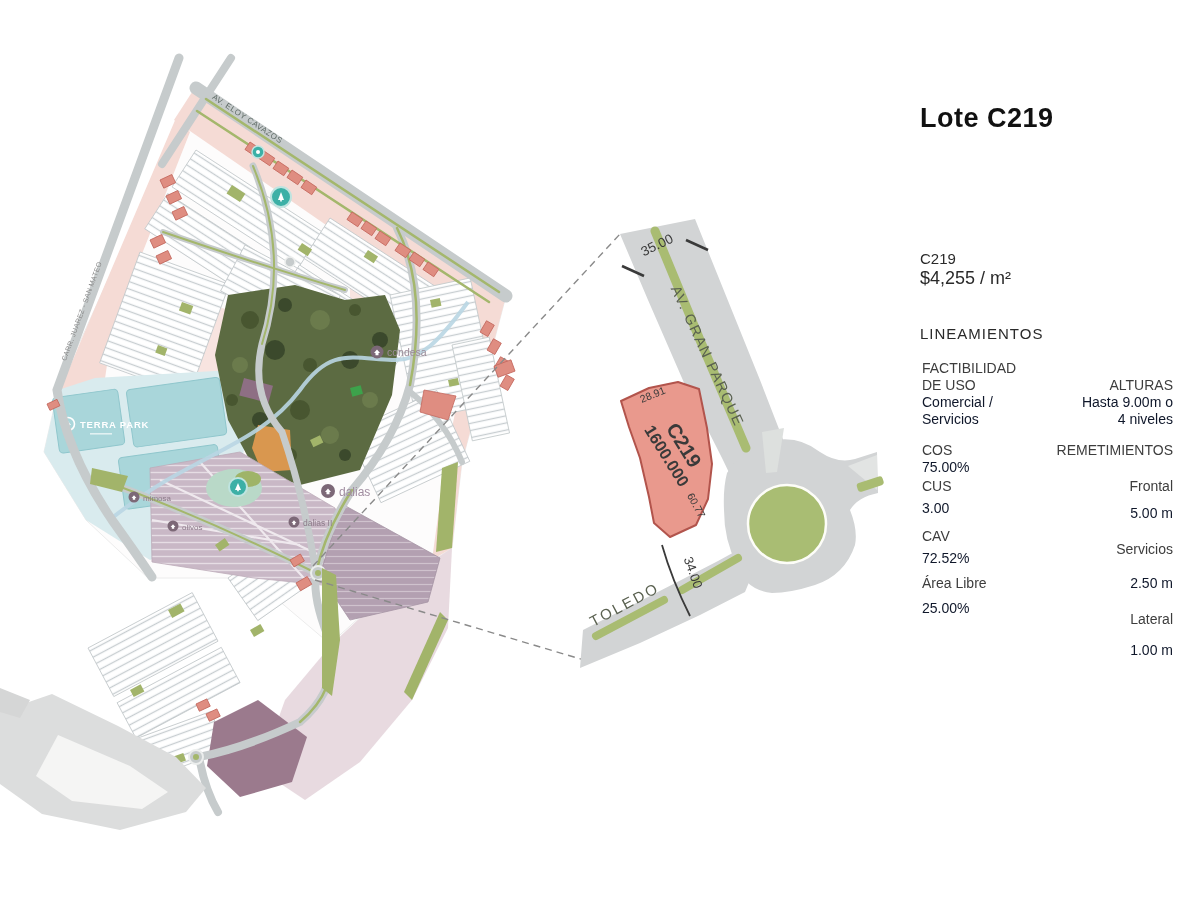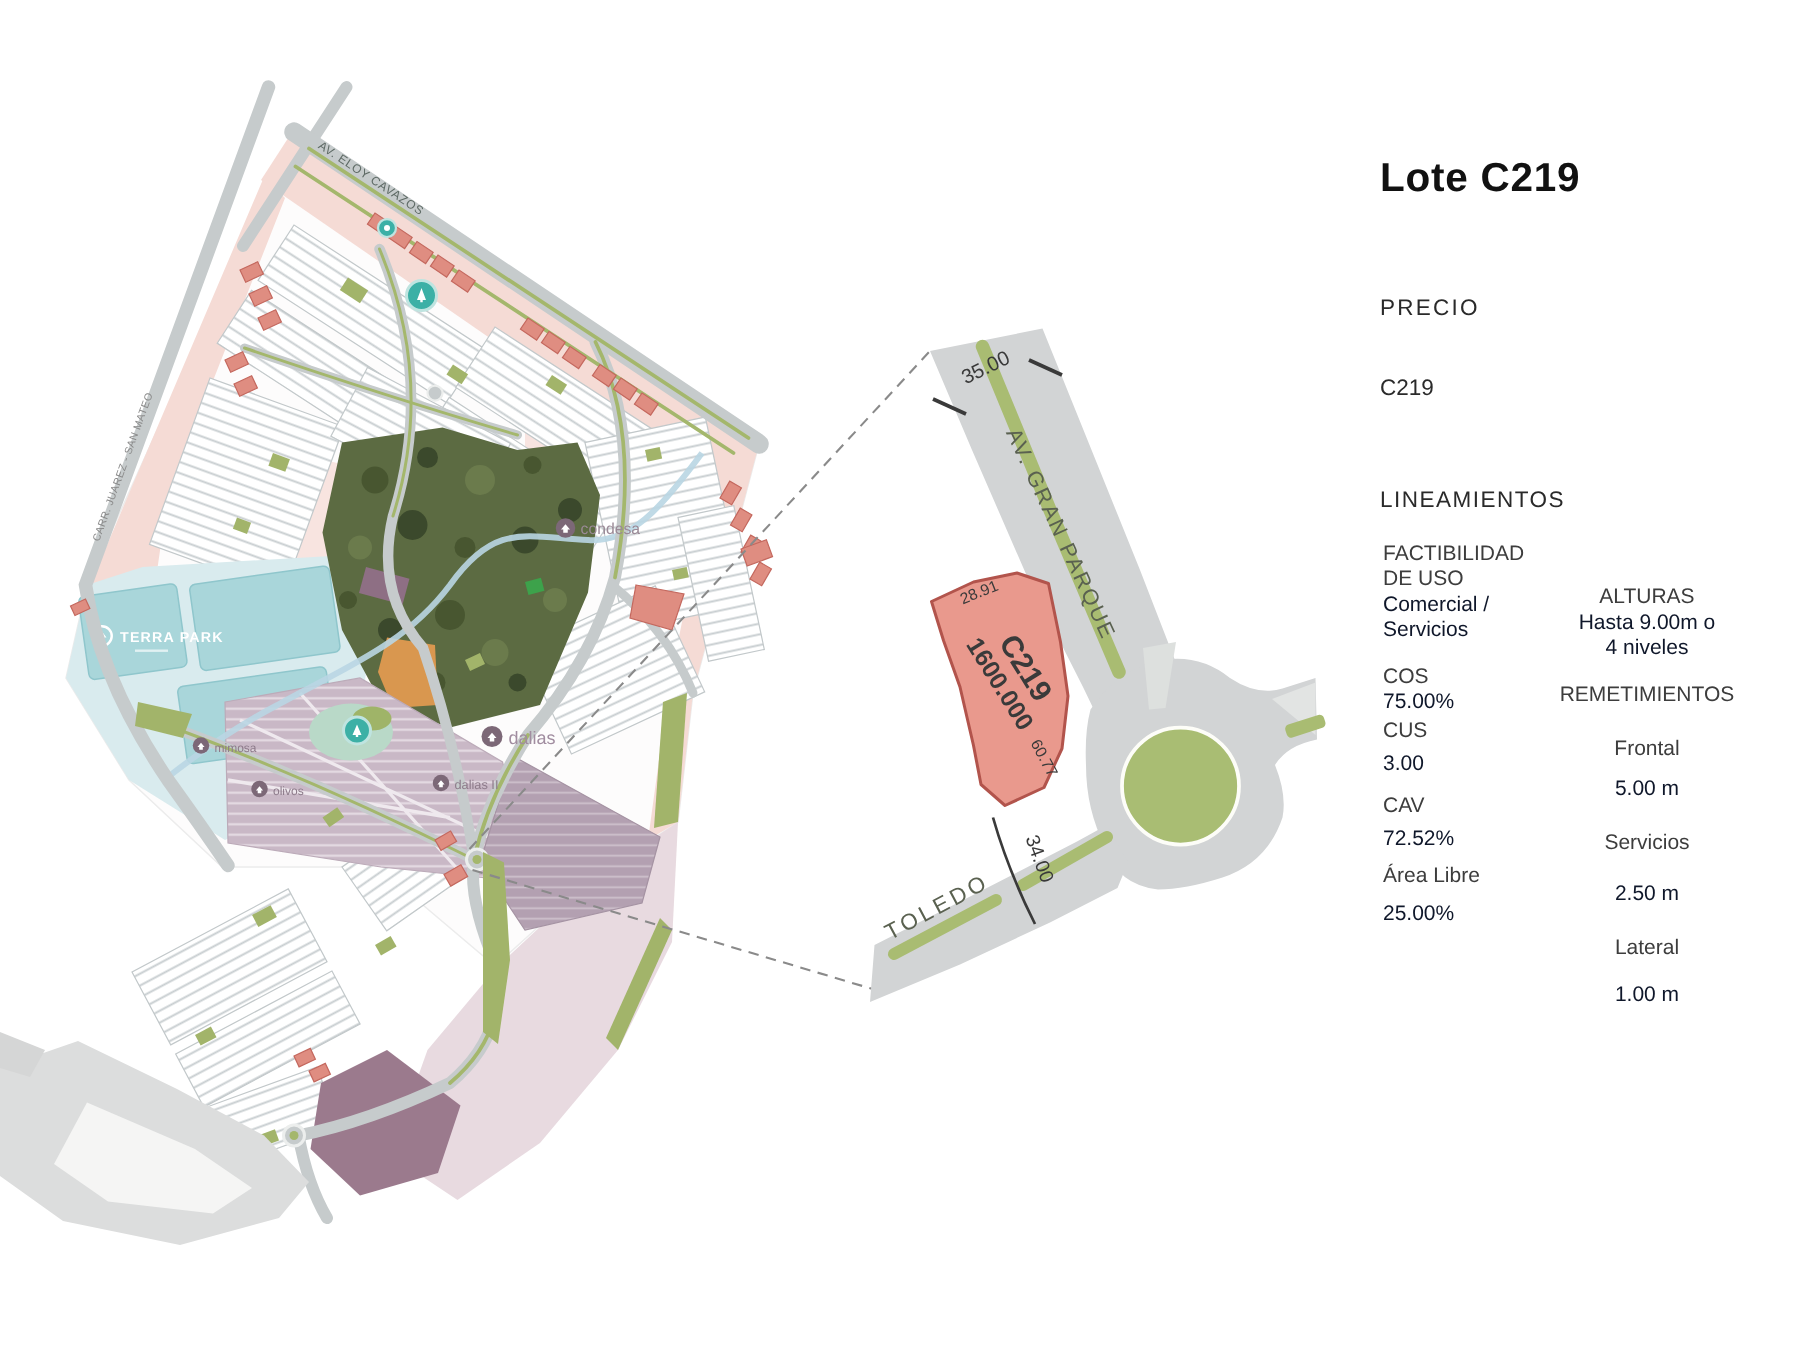--- a/index.html
+++ b/index.html
@@ -6,21 +6,21 @@
   .stage{position:relative;width:1200px;height:900px;background:#ffffff;overflow:hidden;
          font-family:"Liberation Sans", sans-serif;}
   .abs{position:absolute;}
   .panel-text{position:absolute;left:920px;width:256px;text-align:left;color:#2a2a2a;}
   #lot-title{top:103px;font-size:27px;font-weight:600;color:#111;letter-spacing:.5px;}
   #precio-heading{top:197px;font-size:15px;letter-spacing:1.5px;}
   #precio-lot{top:250px;font-size:15px;}
   #precio-value{top:268px;font-size:18px;}
   #lineamientos-heading{top:325px;font-size:15px;letter-spacing:1px;font-weight:500;}
   .lcol{position:absolute;left:922px;width:120px;text-align:left;font-size:14px;}
-  .rcol{position:absolute;left:1023px;width:150px;text-align:center;font-size:14px;margin-top:12px;}
+  .rcol{position:absolute;left:1023px;width:150px;text-align:right;font-size:14px;}
   .dark{color:#3d3d3d;}
   .gray{color:#0f172a;}
   svg text{font-family:"Liberation Sans", sans-serif;}
 </style>
 </head>
 <body>
 
 <div class="stage">
 
   <svg class="abs" style="left:0;top:0" width="1200" height="900" viewBox="0 0 1200 900">
@@ -391,22 +391,22 @@
         <path d="M662,545 Q672,580 690,616" stroke="#3a3a3a" stroke-width="1.8" fill="none"></path>
         <text transform="translate(689,574) rotate(70)" text-anchor="middle" font-size="13" fill="#3a3a3a">34.00</text>
       </g>
 
       <text transform="translate(703,358) rotate(65)" text-anchor="middle" font-size="14.5" fill="#5a6150" letter-spacing="1.5" font-weight="500">AV. GRAN PARQUE</text>
       <text transform="translate(627,609) rotate(-28)" text-anchor="middle" font-size="15" fill="#5a6150" letter-spacing="2.5" font-weight="500">TOLEDO</text>
     </g>
   </svg>
 
   <div class="panel-text" id="lot-title">Lote C219</div>
-  <div class="panel-text" id="precio-heading">PRECIO</div>
   <div class="panel-text" id="precio-lot">C219</div>
+  <div class="panel-text" id="precio-value">$4,255 / m²</div>
   <div class="panel-text" id="lineamientos-heading">LINEAMIENTOS</div>
 
   <div class="lcol dark" style="top:360px">FACTIBILIDAD</div>
   <div class="lcol dark" style="top:377px">DE USO</div>
   <div class="lcol gray" style="top:394px">Comercial /</div>
   <div class="lcol gray" style="top:411px">Servicios</div>
   <div class="lcol dark" style="top:442px">COS</div>
   <div class="lcol gray" style="top:459px">75.00%</div>
   <div class="lcol dark" style="top:478px">CUS</div>
   <div class="lcol gray" style="top:500px">3.00</div>

